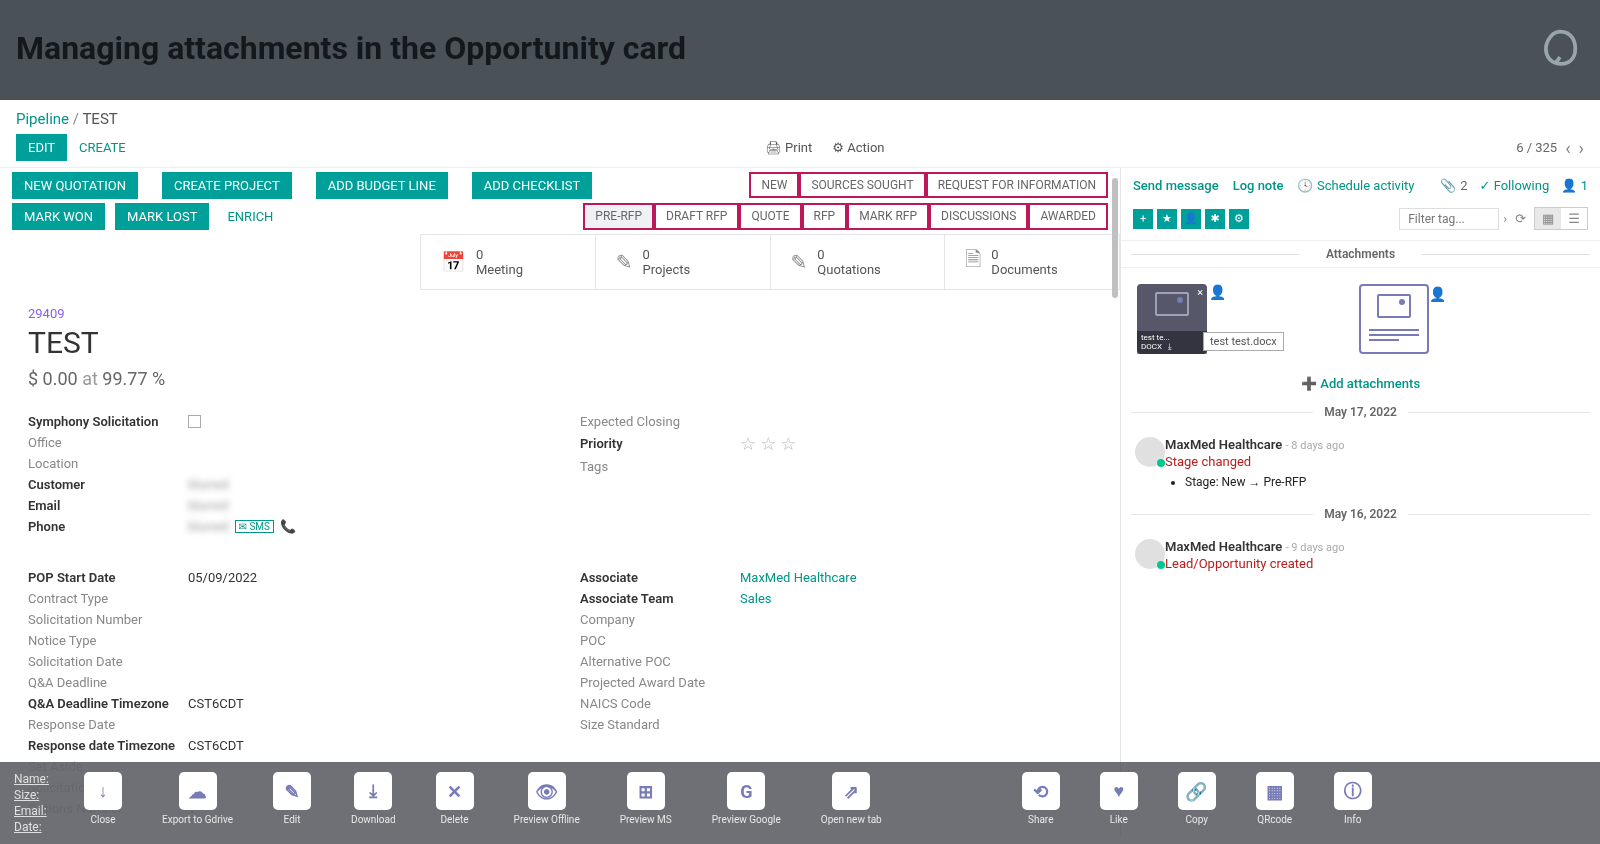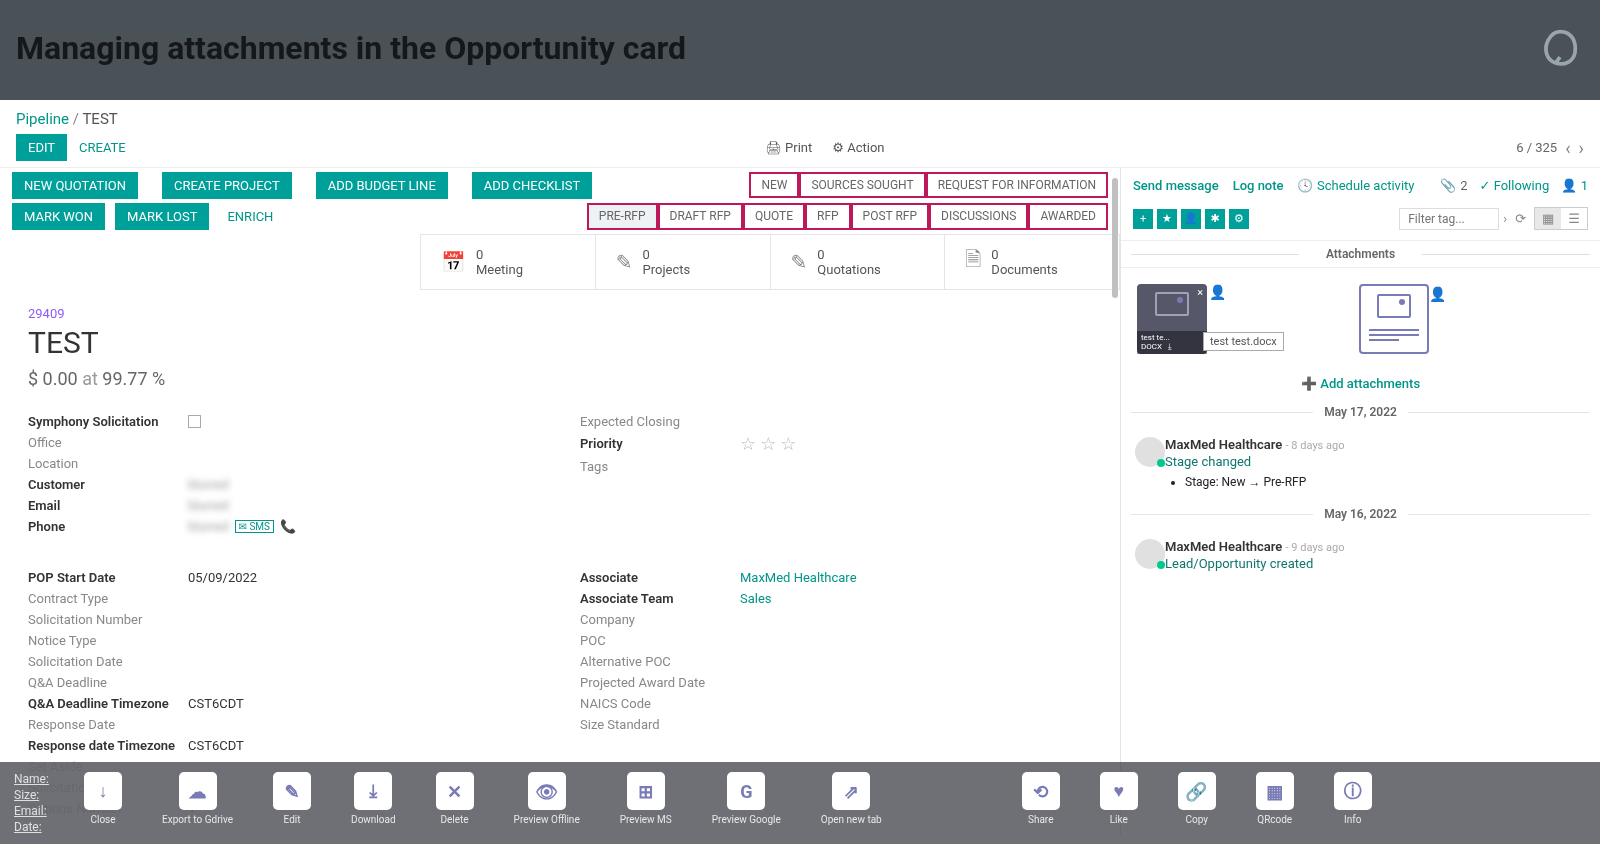--- a/index.html
+++ b/index.html
@@ -87,21 +87,21 @@
 .add-att { text-align: center; color: #009688; font-size: 13px; cursor: pointer; padding: 6px; font-weight: 500; }
 .date-sep { text-align: center; color: #666; font-size: 12px; padding: 8px; font-weight: 600; position: relative; }
 .date-sep::before, .date-sep::after { content: ''; position: absolute; top: 50%; width: 38%; height: 1px; background: #e5e5e5; }
 .date-sep::before { left: 10px; }
 .date-sep::after { right: 10px; }
 .msg { padding: 10px 14px; display: flex; gap: 0; }
 .msg .avatar { width: 30px; height: 30px; background: #e0e0e0; border-radius: 50%; position: relative; }
 .msg .avatar::after { content: ''; width: 8px; height: 8px; background: #00c98f; border-radius: 50%; position: absolute; bottom: 0; right: 0; }
 .msg-body .who { font-weight: 600; color: #333; font-size: 13px; }
 .msg-body .when { color: #aaa; font-size: 11px; }
-.msg-body .text { color: #0f766e; font-size: 13px; margin-top: 2px; }
+.msg-body .text { color: #b91c1c; font-size: 13px; margin-top: 2px; }
 .msg-body ul { margin: 6px 0 0 20px; font-size: 12px; color: #222; }
 .bottom-toolbar { position: fixed; bottom: 0; left: 0; right: 0; background: rgba(70,72,80,0.78); padding: 10px 14px; display: flex; align-items: flex-start; gap: 14px; }
 .bt-meta { color: #e0e0e0; font-size: 12px; display: flex; flex-direction: column; gap: 2px; min-width: 56px; text-decoration: underline; }
 .bt-actions { display: flex; gap: 40px; flex: 1; }
 .bt-spacer { width: 60px; }
 .bt-btn { display: flex; flex-direction: column; align-items: center; gap: 4px; cursor: pointer; }
 .bt-btn .box { width: 38px; height: 38px; background: #fff; border-radius: 5px; display: flex; align-items: center; justify-content: center; color: #787bb5; font-size: 18px; font-weight: bold; }
 .bt-btn .lbl { color: #e8e8e8; font-size: 10px; }
 .hidden-row { opacity: 0.35; }
 </style>
@@ -155,21 +155,21 @@
       </div>
       <div class="action-row2">
         <button class="btn-teal">MARK WON</button>
         <button class="btn-teal">MARK LOST</button>
         <button class="btn-link-teal">ENRICH</button>
         <div class="status-bar" id="status-bar-2">
             <div class="status-chip active">PRE-RFP</div>
             <div class="status-chip">DRAFT RFP</div>
             <div class="status-chip">QUOTE</div>
             <div class="status-chip">RFP</div>
-            <div class="status-chip">POST RFP</div>
+            <div class="status-chip">MARK RFP</div>
             <div class="status-chip">DISCUSSIONS</div>
             <div class="status-chip">AWARDED</div>
           </div>
       </div>
 
       <div class="stat-boxes" id="stat-boxes">
           <div class="stat-box">
             <span class="icon">📅</span>
             <div>
               <div class="count">0</div>

